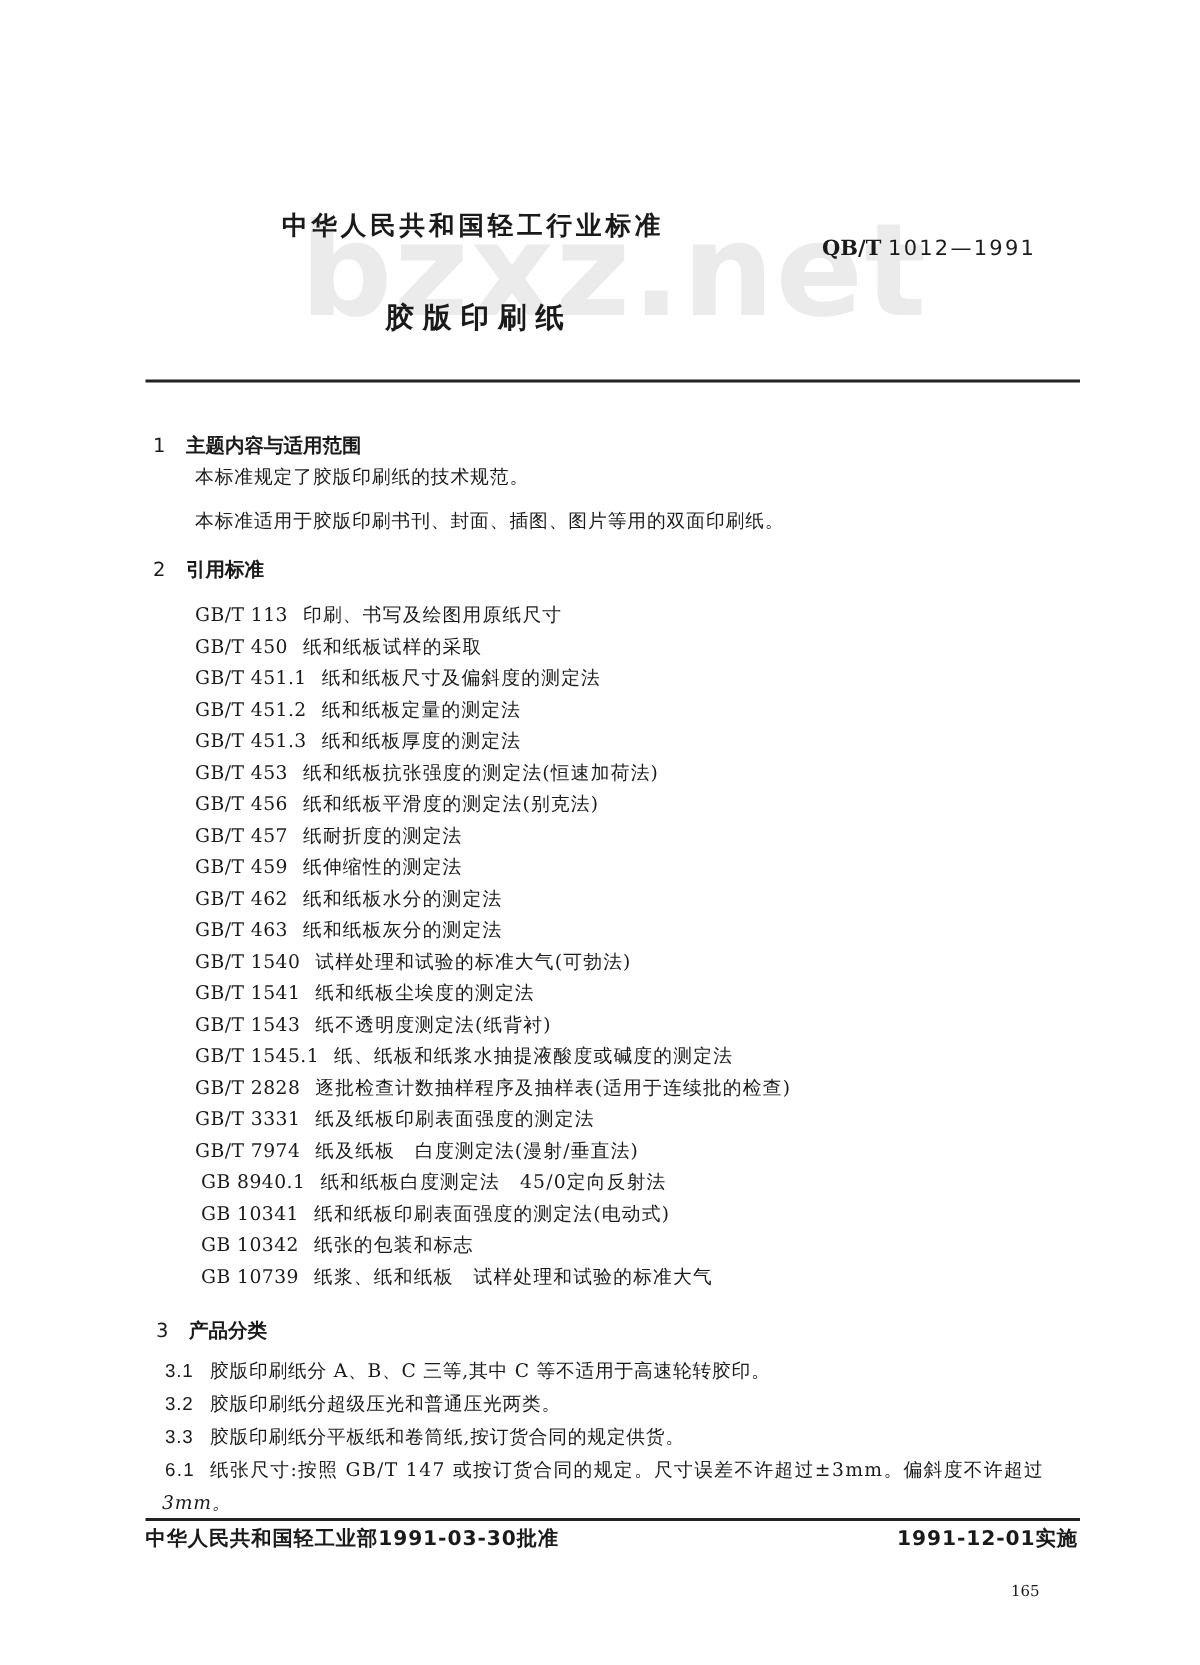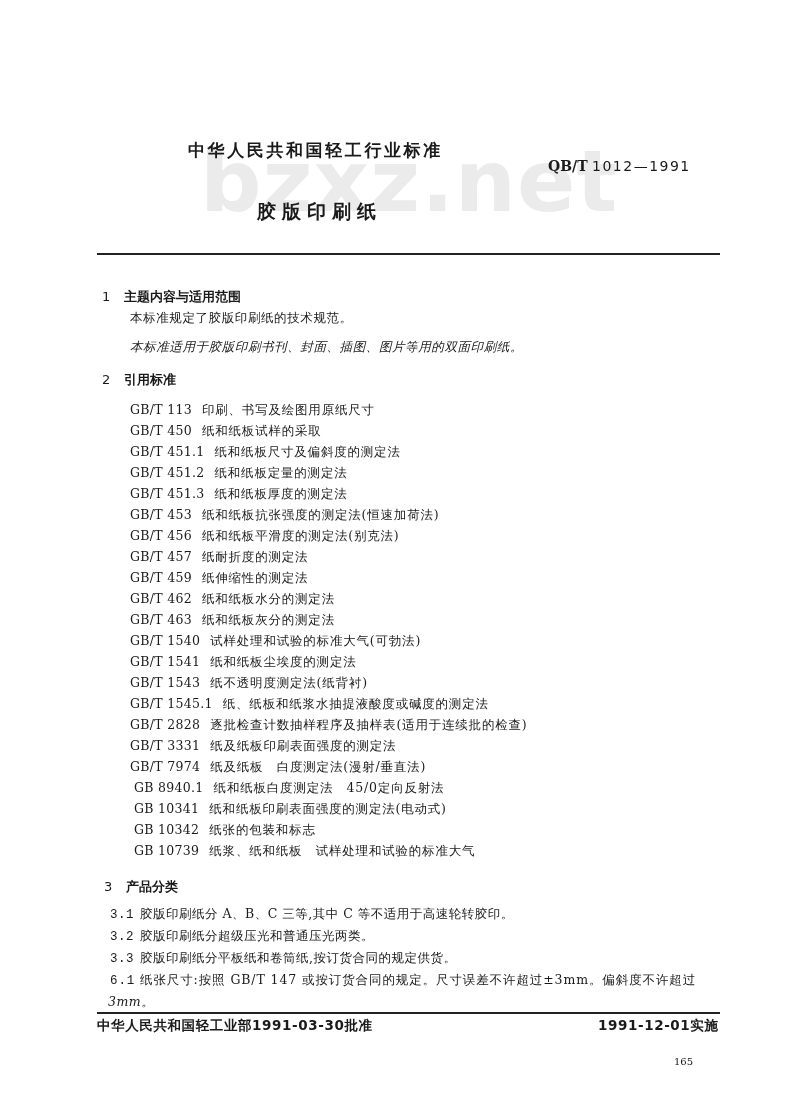--- a/index.html
+++ b/index.html
@@ -12,42 +12,42 @@
   .std-code span.num { font-family:"DejaVu Sans", sans-serif; letter-spacing:1.5px; }
   .doc-title { left:257px; top:199px; font-family:"DejaVu Sans", sans-serif; font-weight:bold; font-size:19px; letter-spacing:6px; }
   .rule { position:absolute; left:97px; width:623px; height:2px; background:#222; }
   .sec-h { font-family:"DejaVu Sans", sans-serif; font-weight:bold; font-size:13px; }
   .sec-h .n { font-weight:normal; display:inline-block; width:22px; }
   .para { font-size:12.5px; letter-spacing:0.6px; }
   .ref { font-size:12.5px; }
   .ref .code { display:inline-block; letter-spacing:0.3px; margin-right:10px; }
   .ref .txt { letter-spacing:0.8px; }
   .clause { font-size:12.5px; letter-spacing:0.5px; }
-  .clause .n { font-family:Liberation Mono, monospace; display:inline-block; width:30px; }
+  .clause .n { font-family:Liberation Sans, sans-serif; display:inline-block; width:30px; }
   .footer-l { left:97px; top:1017px; font-family:"DejaVu Sans", sans-serif; font-weight:bold; font-size:13.5px; letter-spacing:0.6px;text-align:right; }
   .footer-r { left:598px; top:1017px; font-family:"DejaVu Sans", sans-serif; font-weight:bold; font-size:13.5px; letter-spacing:0.6px; }
   .page-no { left:674px; top:1056px; font-size:10px; }
 </style>
 </head>
 <body>
 
 <div class="abs watermark">bzxz.net</div>
 <div class="abs std-org">中华人民共和国轻工行业标准</div>
 <div class="abs std-code">
   <b>QB/T</b>
   <span class="num">1012—1991</span>
 </div>
 <div class="abs doc-title">胶版印刷纸</div>
 <div class="rule" style="top:253px;"></div>
 
 <div class="abs sec-h" style="left:102px; top:288px;">
   <span class="n">1</span><span>主题内容与适用范围</span>
 </div>
 <div class="abs para" style="left:130px; top:310px;">本标准规定了胶版印刷纸的技术规范。</div>
-<div class="abs para" style="left:130px; top:339px;font-style:italic;">本标准适用于胶版印刷书刊、封面、插图、图片等用的双面印刷纸。</div>
+<div class="abs para" style="left:130px; top:339px;">本标准适用于胶版印刷书刊、封面、插图、图片等用的双面印刷纸。</div>
 
 <div class="abs sec-h" style="left:102px; top:371px;">
   <span class="n">2</span><span>引用标准</span>
 </div>
 
 <div class="abs ref" style="left:130px; top:402px;"><span class="code">GB/T 113</span><span class="txt">印刷、书写及绘图用原纸尺寸</span></div>
 <div class="abs ref" style="left:130px; top:423px;"><span class="code">GB/T 450</span><span class="txt">纸和纸板试样的采取</span></div>
 <div class="abs ref" style="left:130px; top:444px;"><span class="code">GB/T 451.1</span><span class="txt">纸和纸板尺寸及偏斜度的测定法</span></div>
 <div class="abs ref" style="left:130px; top:465px;"><span class="code">GB/T 451.2</span><span class="txt">纸和纸板定量的测定法</span></div>
 <div class="abs ref" style="left:130px; top:486px;"><span class="code">GB/T 451.3</span><span class="txt">纸和纸板厚度的测定法</span></div>

